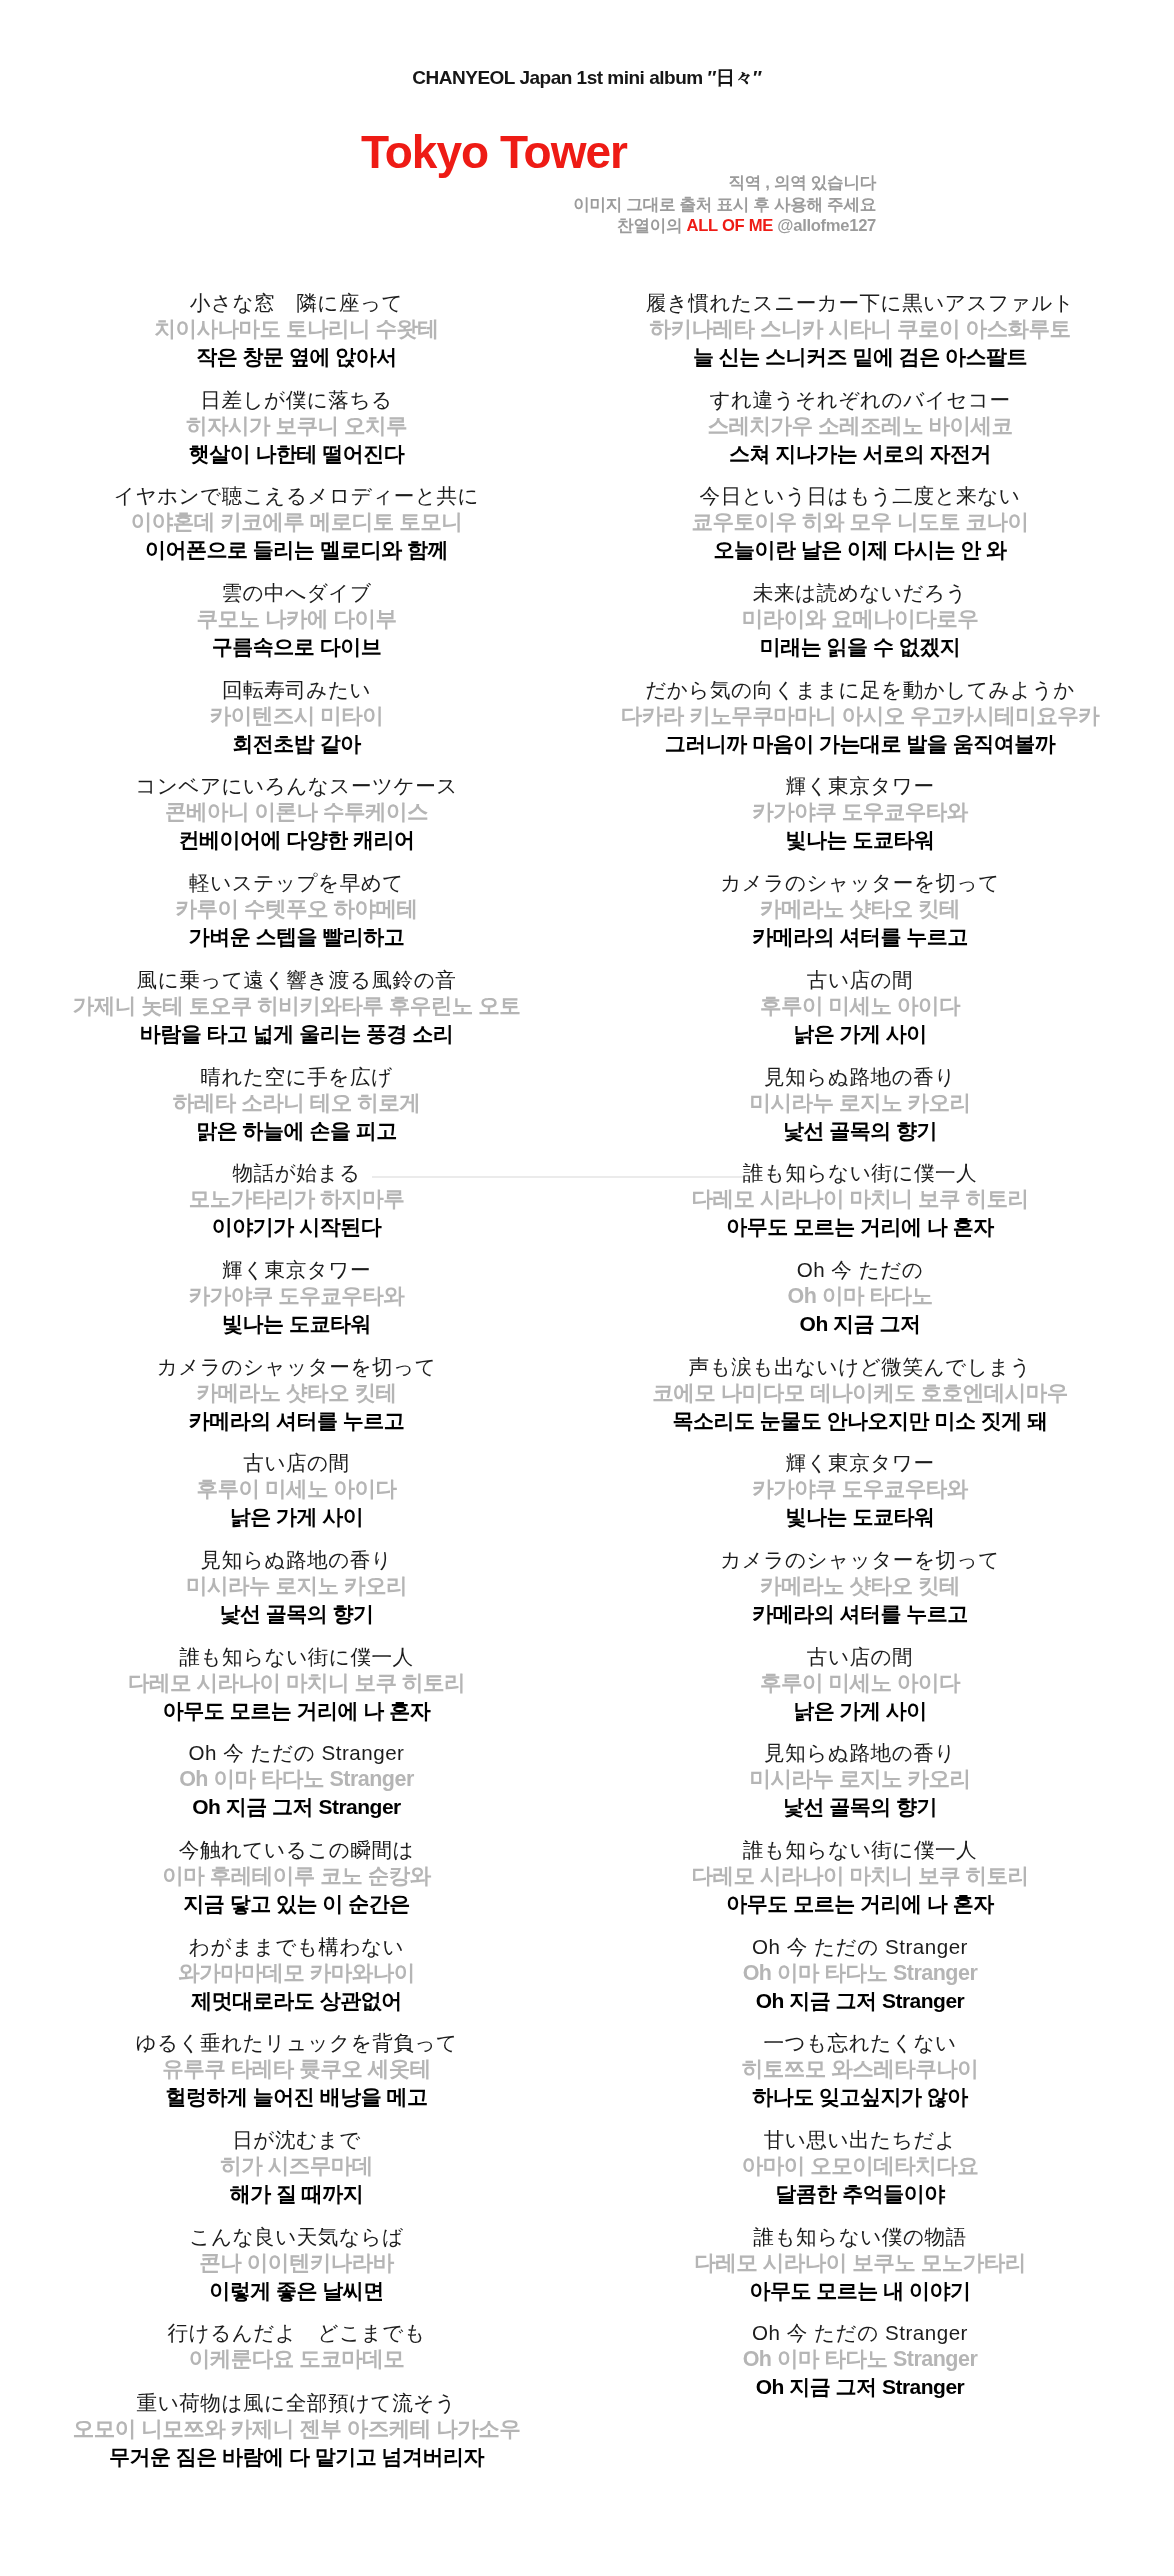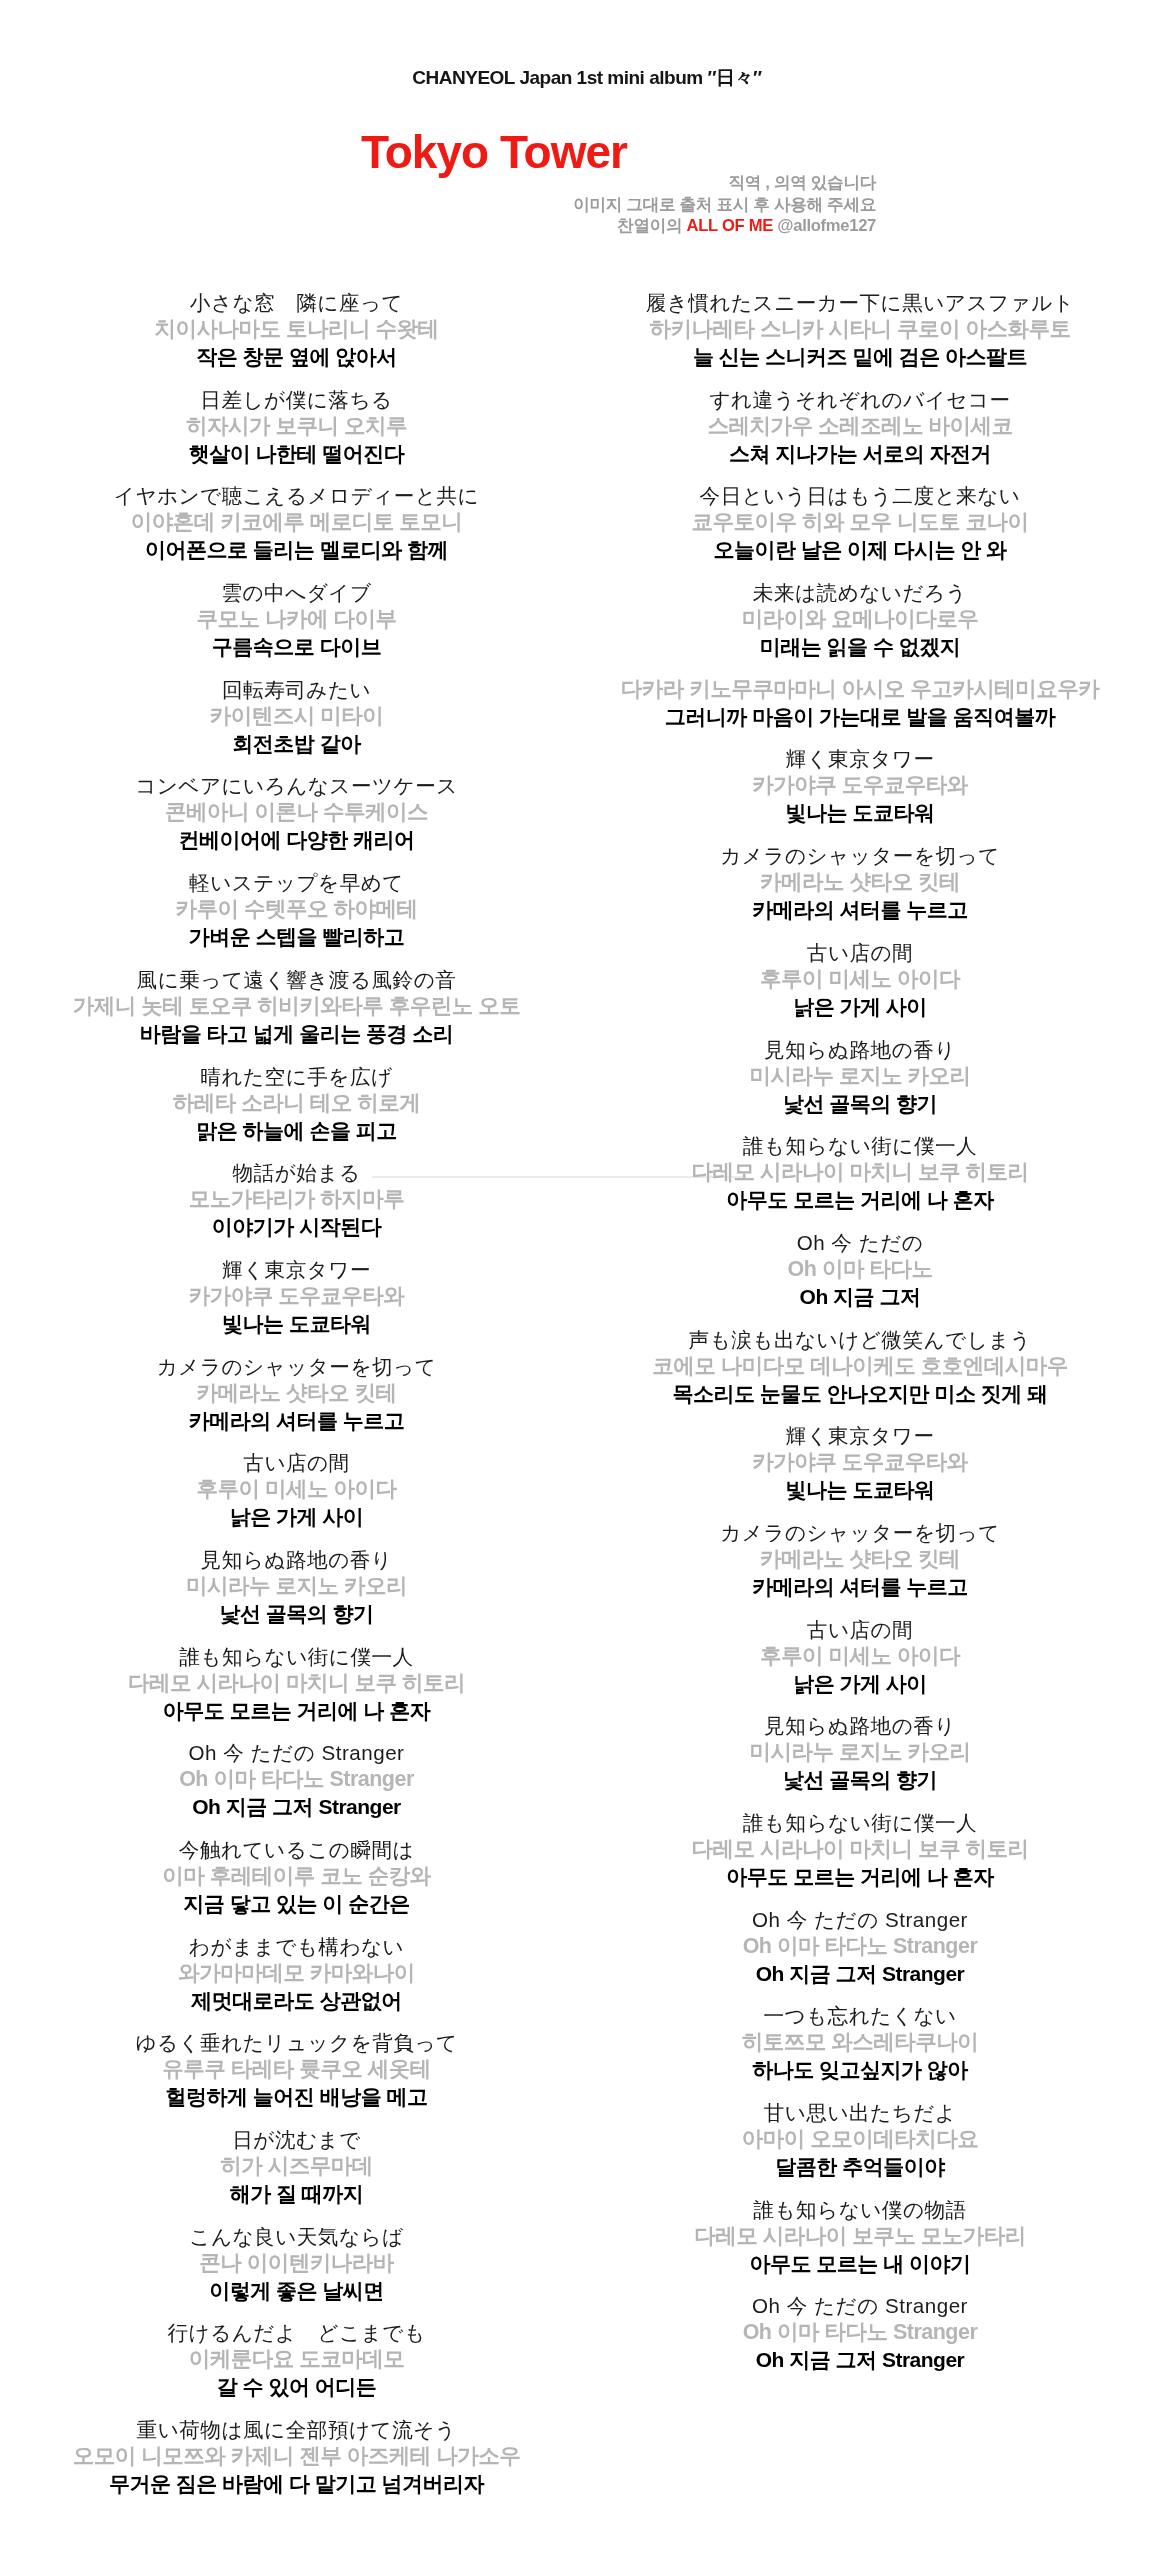--- a/index.html
+++ b/index.html
@@ -224,21 +224,20 @@
 
   <div class="stanza">
     <div class="jp">こんな良い天気ならば</div>
     <div class="roman">콘나 이이텐키나라바</div>
     <div class="trans">이렇게 좋은 날씨면</div>
   </div>
 
   <div class="stanza">
     <div class="jp">行けるんだよ　どこまでも</div>
     <div class="roman">이케룬다요 도코마데모</div>
-    <div class="trans">갈 수 있어 어디든</div>
   </div>
 
   <div class="stanza">
     <div class="jp">重い荷物は風に全部預けて流そう</div>
     <div class="roman">오모이 니모쯔와 카제니 젠부 아즈케테 나가소우</div>
     <div class="trans">무거운 짐은 바람에 다 맡기고 넘겨버리자</div>
   </div>
 </div>
     <div class="col col-right">
   <div class="stanza">
@@ -259,20 +258,21 @@
     <div class="trans">오늘이란 날은 이제 다시는 안 와</div>
   </div>
 
   <div class="stanza">
     <div class="jp">未来は読めないだろう</div>
     <div class="roman">미라이와 요메나이다로우</div>
     <div class="trans">미래는 읽을 수 없겠지</div>
   </div>
 
   <div class="stanza">
+    <div class="jp">だから気の向くままに足を動かしてみようか</div>
     <div class="roman">다카라 키노무쿠마마니 아시오 우고카시테미요우카</div>
     <div class="trans">그러니까 마음이 가는대로 발을 움직여볼까</div>
   </div>
 
   <div class="stanza">
     <div class="jp">輝く東京タワー</div>
     <div class="roman">카가야쿠 도우쿄우타와</div>
     <div class="trans">빛나는 도쿄타워</div>
   </div>
 

